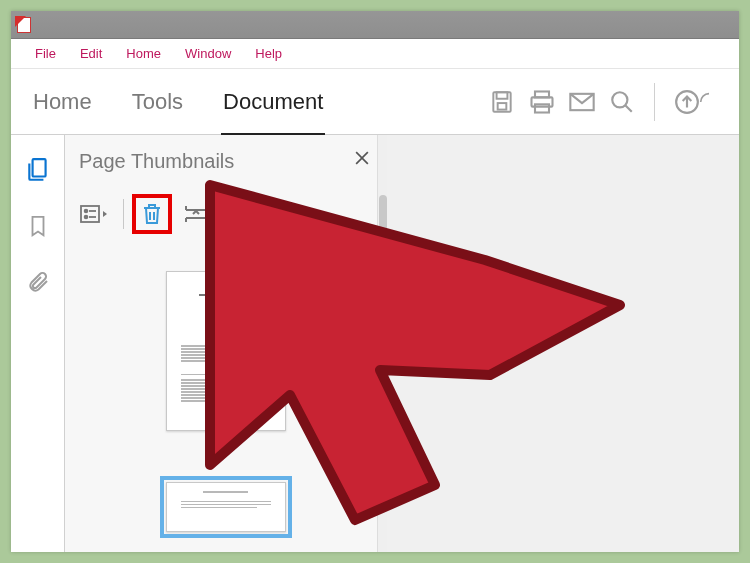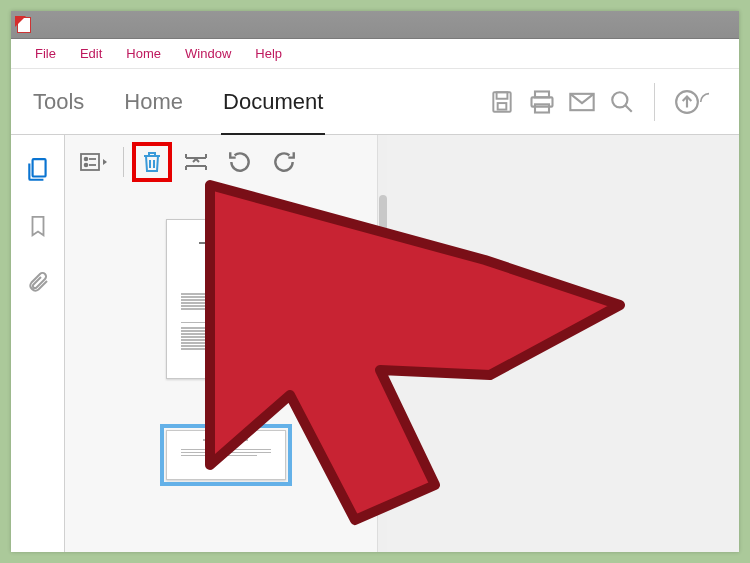--- a/index.html
+++ b/index.html
@@ -277,22 +277,22 @@
 
   <div class="menubar">
     <span>File</span>
     <span>Edit</span>
     <span>Home</span>
     <span>Window</span>
     <span>Help</span>
   </div>
 
   <div class="toolbar">
+    <div class="tab">Home</div>
     <div class="tab">Tools</div>
-    <div class="tab">Home</div>
     <div class="tab active">Document</div>
     <div class="spacer"></div>
     <div class="iconbtn">
       <svg width="26" height="26" viewBox="0 0 24 24" fill="none" stroke="#9e9e9e" stroke-width="1.8">
         <rect x="4" y="3" width="16" height="18" rx="1"></rect>
         <rect x="7" y="3" width="10" height="6"></rect>
         <rect x="8" y="13" width="8" height="6"></rect>
       </svg>
     </div>
     <div class="iconbtn">
@@ -346,20 +346,29 @@
       <div class="railbtn">
         <svg width="24" height="26" viewBox="0 0 24 24" fill="none" stroke="#9e9e9e" stroke-width="2">
           <path d="M21 11l-8.5 8.5a5 5 0 0 1-7-7L14 4a3.5 3.5 0 0 1 5 5l-8.5 8.5a2 2 0 0 1-3-3L15 7"></path>
         </svg>
       </div>
     </div>
 
     <div class="callout"></div>
 
     <div class="panel">
+      <div class="panel-header">
+        <span>Page Thumbnails</span>
+        <span class="close">
+          <svg width="20" height="20" viewBox="0 0 24 24" stroke="#555" stroke-width="2">
+            <line x1="5" y1="5" x2="19" y2="19"></line>
+              <line x1="19" y1="5" x2="5" y2="19"></line>
+          </svg>
+        </span>
+      </div>
 
       <div class="panel-toolbar">
         <div class="pbtn">
           <svg width="32" height="24" viewBox="0 0 32 24" fill="none" stroke="#777" stroke-width="1.8">
             <rect x="2" y="4" width="18" height="16"></rect>
             <circle cx="7" cy="9" r="1.4" fill="#777"></circle>
             <line x1="10" y1="9" x2="17" y2="9"></line>
             <circle cx="7" cy="15" r="1.4" fill="#777"></circle>
             <line x1="10" y1="15" x2="17" y2="15"></line>
             <path d="M24 9l4 3-4 3z" fill="#777" stroke="none"></path>

